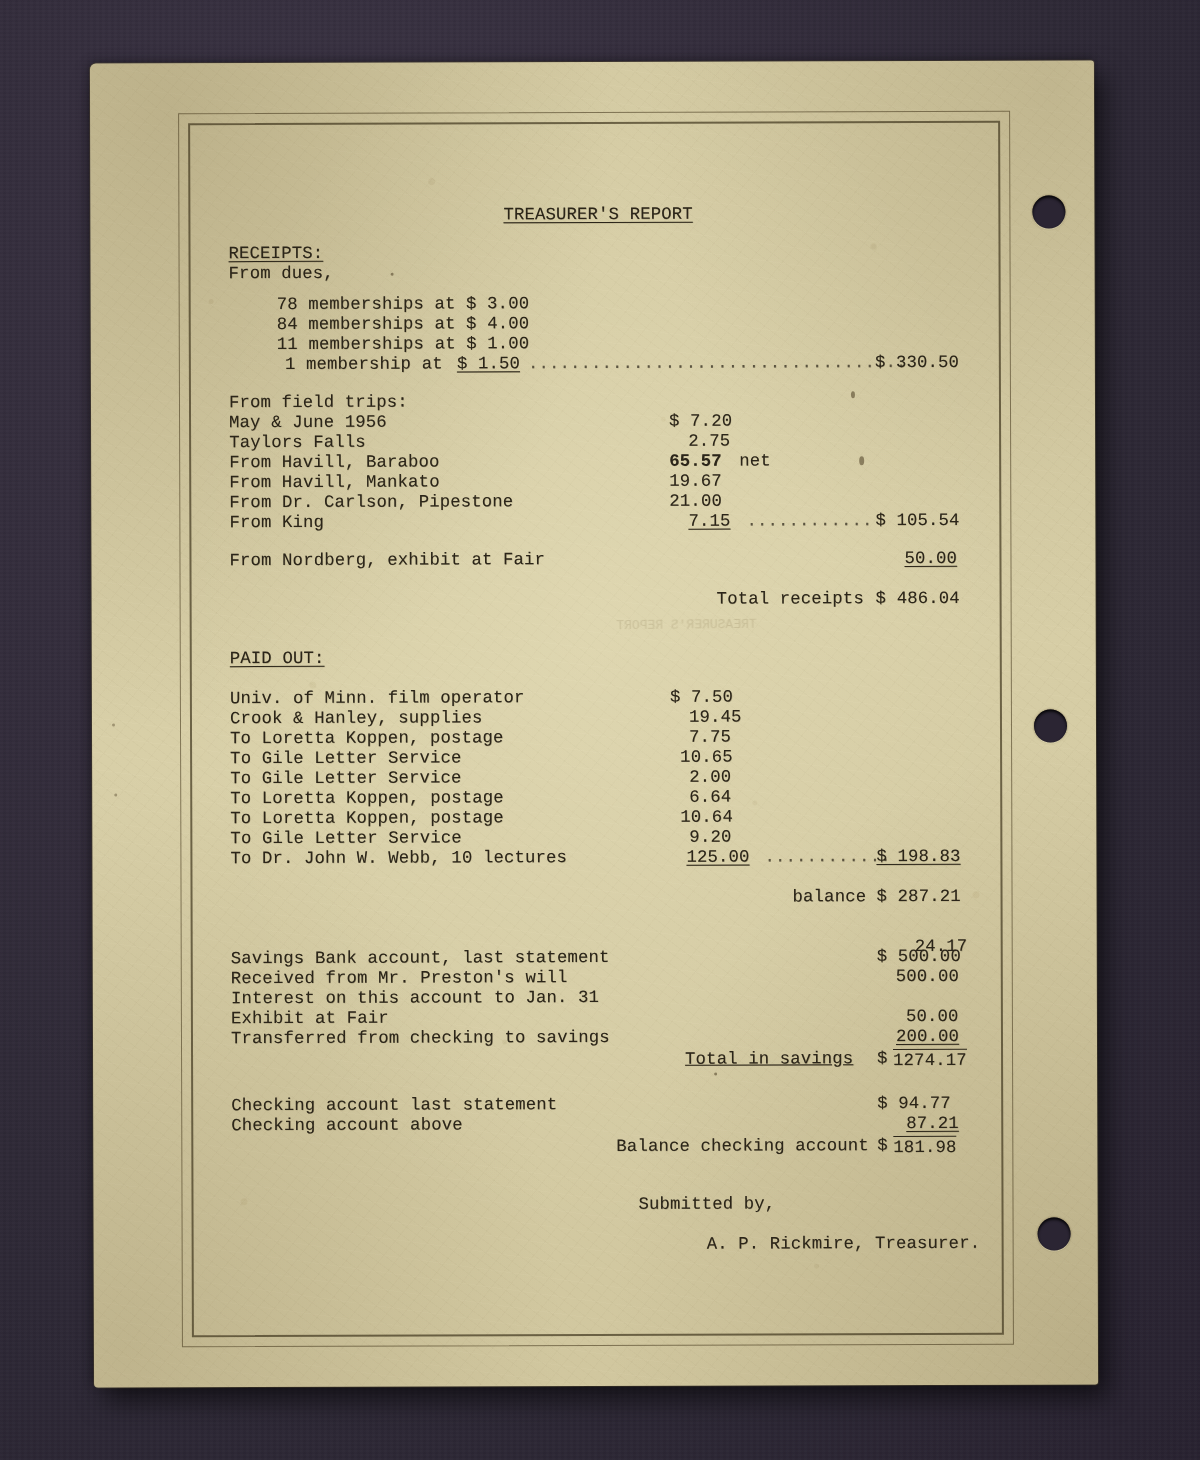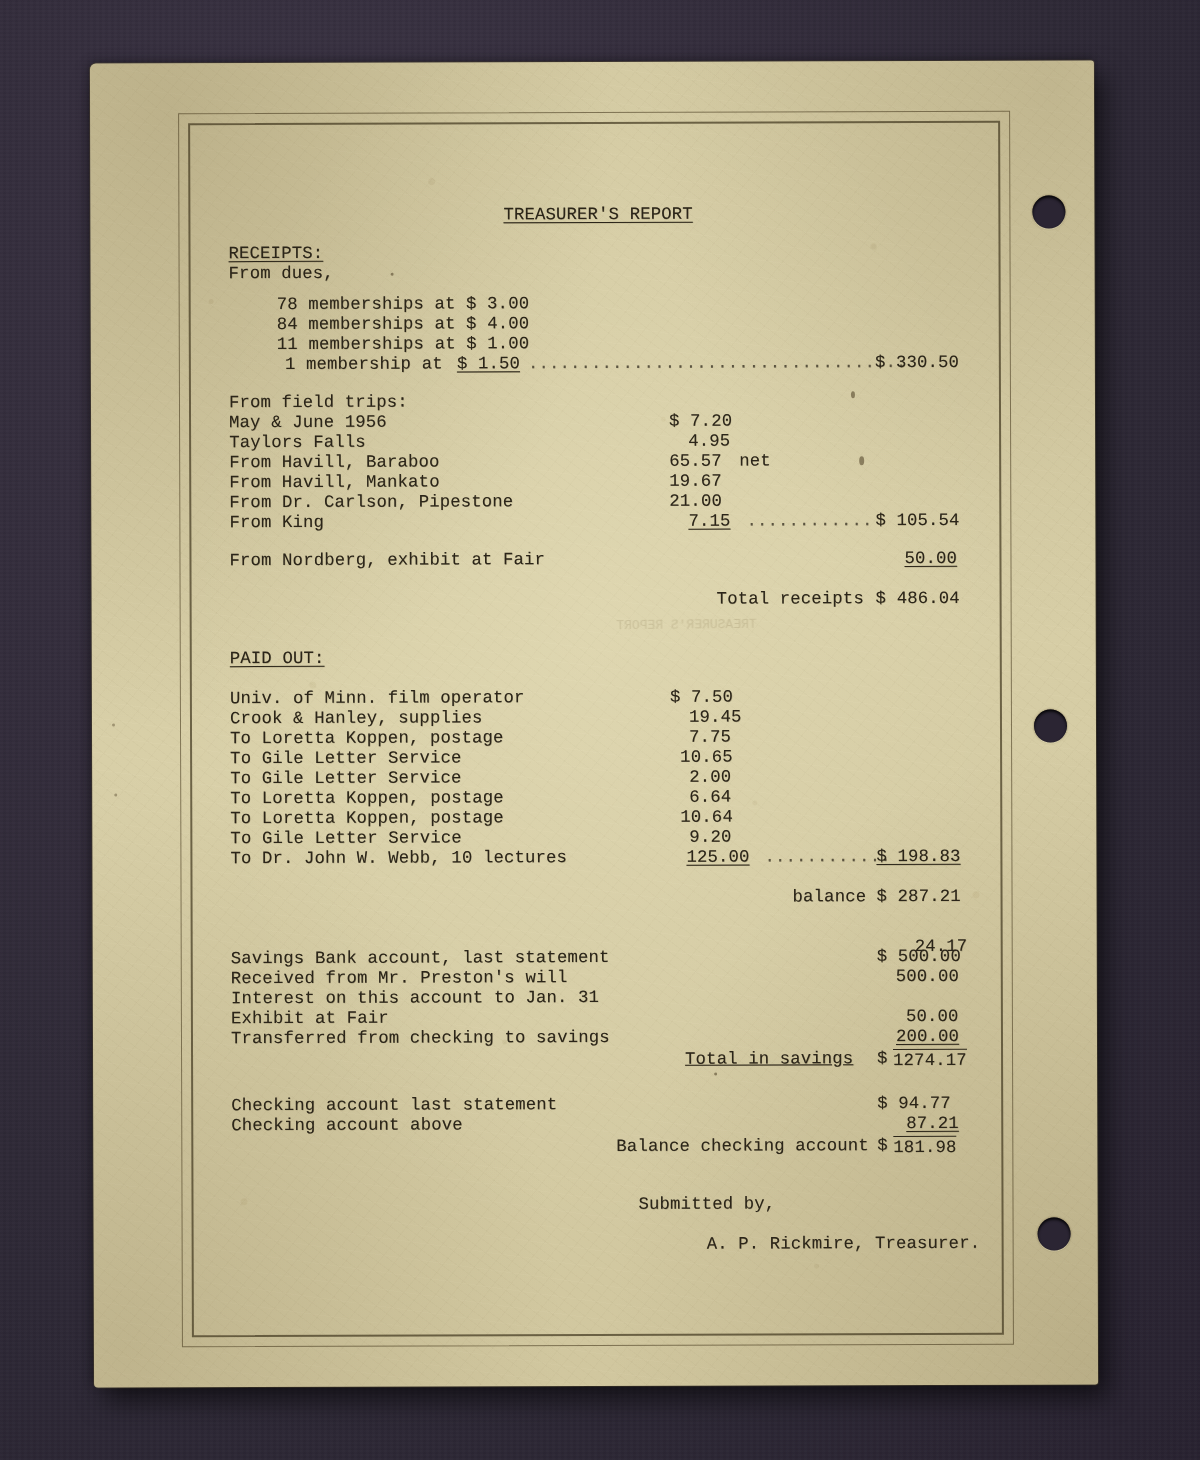--- a/index.html
+++ b/index.html
@@ -152,24 +152,24 @@
     <div class="ln u" style="left:366px;top:292px;">$ 1.50</div>
     <div class="ln faint" style="left:437px;top:292px;">....................................</div>
     <div class="ln" style="left:784px;top:292px;">$ 330.50</div>
 
     <div class="ln" style="left:138px;top:330px;">From field trips:</div>
 
     <div class="ln" style="left:138px;top:350px;">May &amp; June 1956</div>
     <div class="ln" style="left:578px;top:350px;">$ 7.20</div>
 
     <div class="ln" style="left:138px;top:370px;">Taylors Falls</div>
-    <div class="ln" style="left:597px;top:370px;">4.95</div>
+    <div class="ln" style="left:597px;top:370px;">2.75</div>
 
     <div class="ln" style="left:138px;top:390px;">From Havill, Baraboo</div>
-    <div class="ln" style="left:578px;top:390px;">65.57</div>
+    <div class="ln" style="left:578px;top:390px;font-weight:bold;">65.57</div>
     <div class="ln" style="left:648px;top:390px;">net</div>
 
     <div class="ln" style="left:138px;top:410px;">From Havill, Mankato</div>
     <div class="ln" style="left:578px;top:410px;">19.67</div>
 
     <div class="ln" style="left:138px;top:430px;">From Dr. Carlson, Pipestone</div>
     <div class="ln" style="left:578px;top:430px;">21.00</div>
 
     <div class="ln" style="left:138px;top:450px;">From King</div>
     <div class="ln u" style="left:597px;top:450px;">7.15</div>

